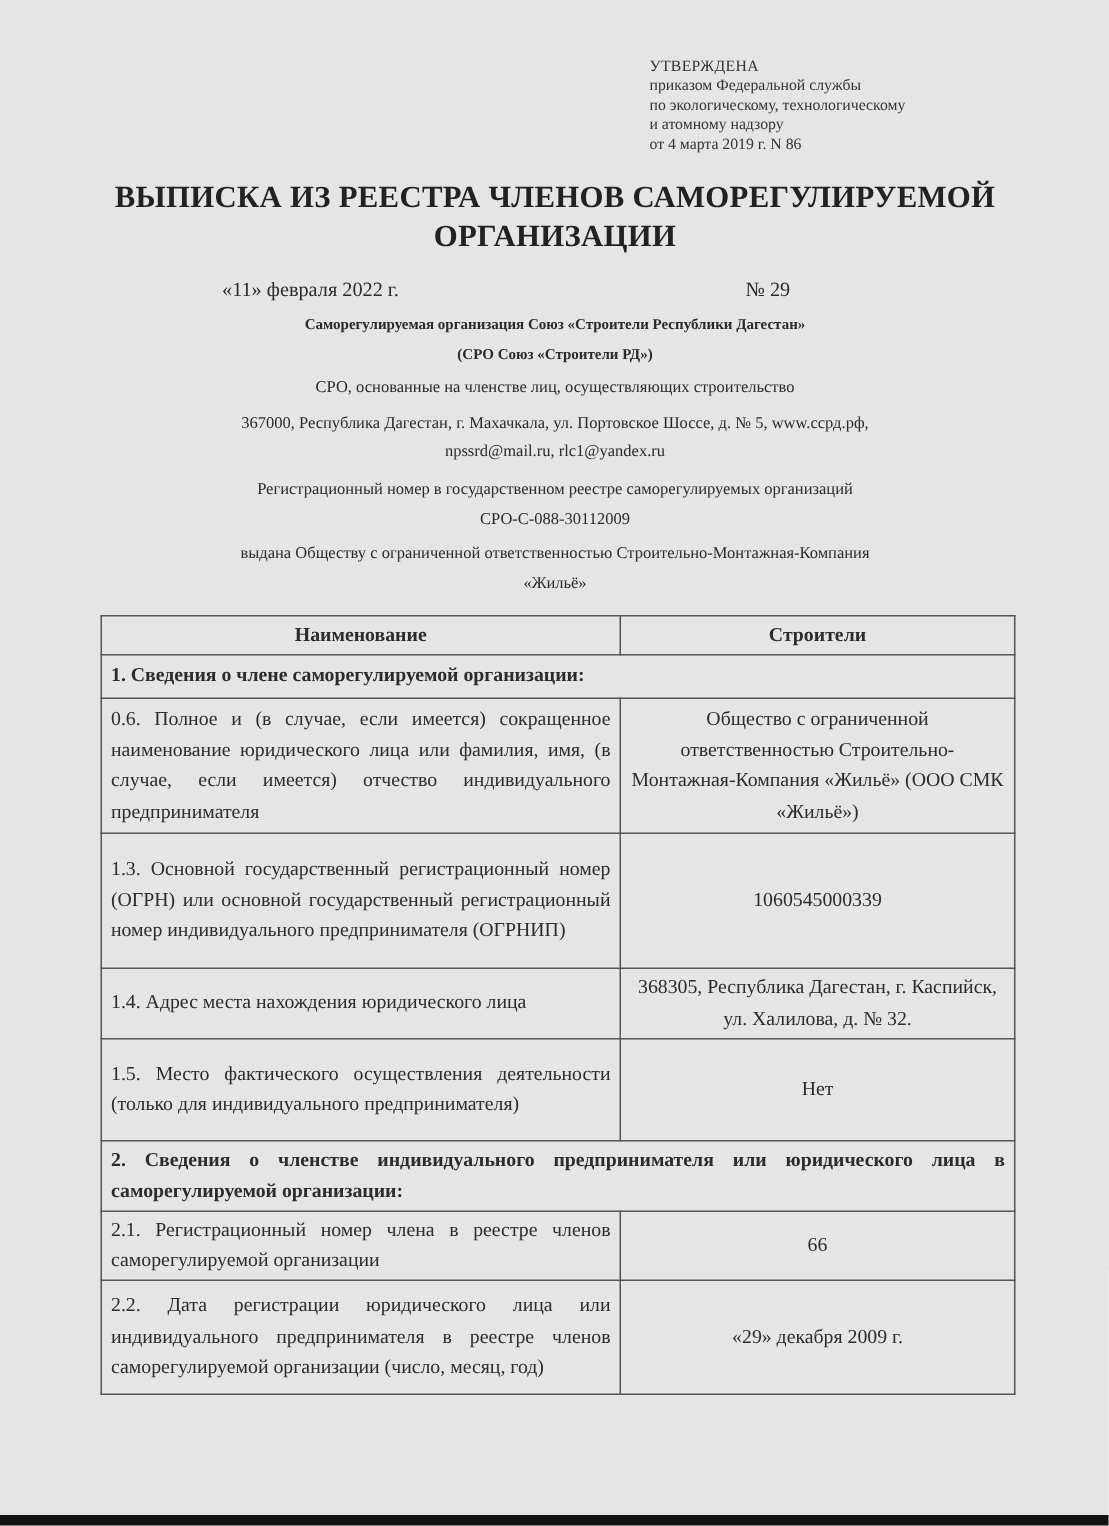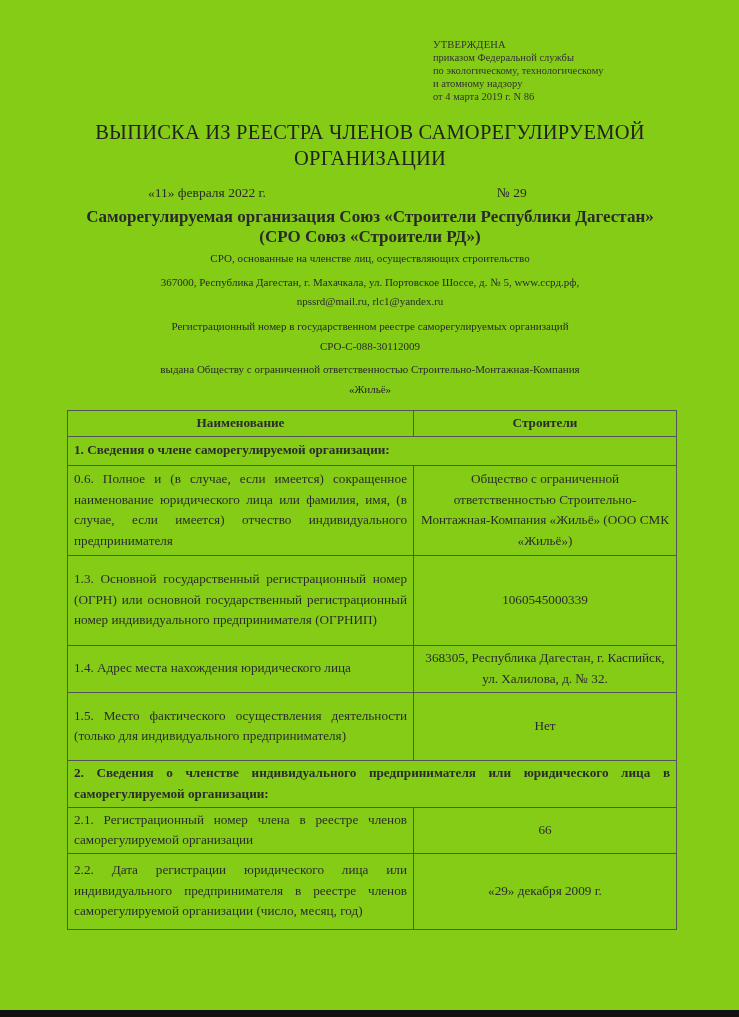--- a/index.html
+++ b/index.html
@@ -13,21 +13,21 @@
       position: relative;
       overflow: hidden;
       font-family: "Liberation Serif", "DejaVu Serif", serif;
       color: #2a2a2a;
     }
     .page {
       position: absolute;
       left: 0; top: 0;
       width: 739px;
       height: 1010px;
-      background: #84cc16;
+      background: #e5e5e5;
     }
     .bottom-band {
       position: absolute;
       left: 0; top: 1010px;
       width: 739px;
       height: 7px;
       background: #111111;
     }
     .approval {
       position: absolute;
@@ -37,40 +37,40 @@
       line-height: 13px;
       color: #333;
     }
     .approval .caps { letter-spacing: 0.2px; }
     .title {
       position: absolute;
       left: 60px;
       width: 620px;
       top: 119px;
       text-align: center;
-      font-weight: normal;
+      font-weight: bold;
       font-size: 20.5px;
       line-height: 26px;
       color: #222;
       letter-spacing: 0.2px;
     }
     .date-line {
       position: absolute;
       top: 185px;
       font-size: 13.5px;
     }
     .date { left: 148px; }
     .number { left: 497px; }
     .org-name {
       position: absolute;
       left: 60px; width: 620px;
       top: 207px;
       text-align: center;
       font-weight: bold;
-      font-size: 17px;
+      font-size: 10px;
       line-height: 20px;
     }
     .centered-line {
       position: absolute;
       left: 60px; width: 620px;
       text-align: center;
       font-size: 11px;
       line-height: 20px;
     }
     .table {

